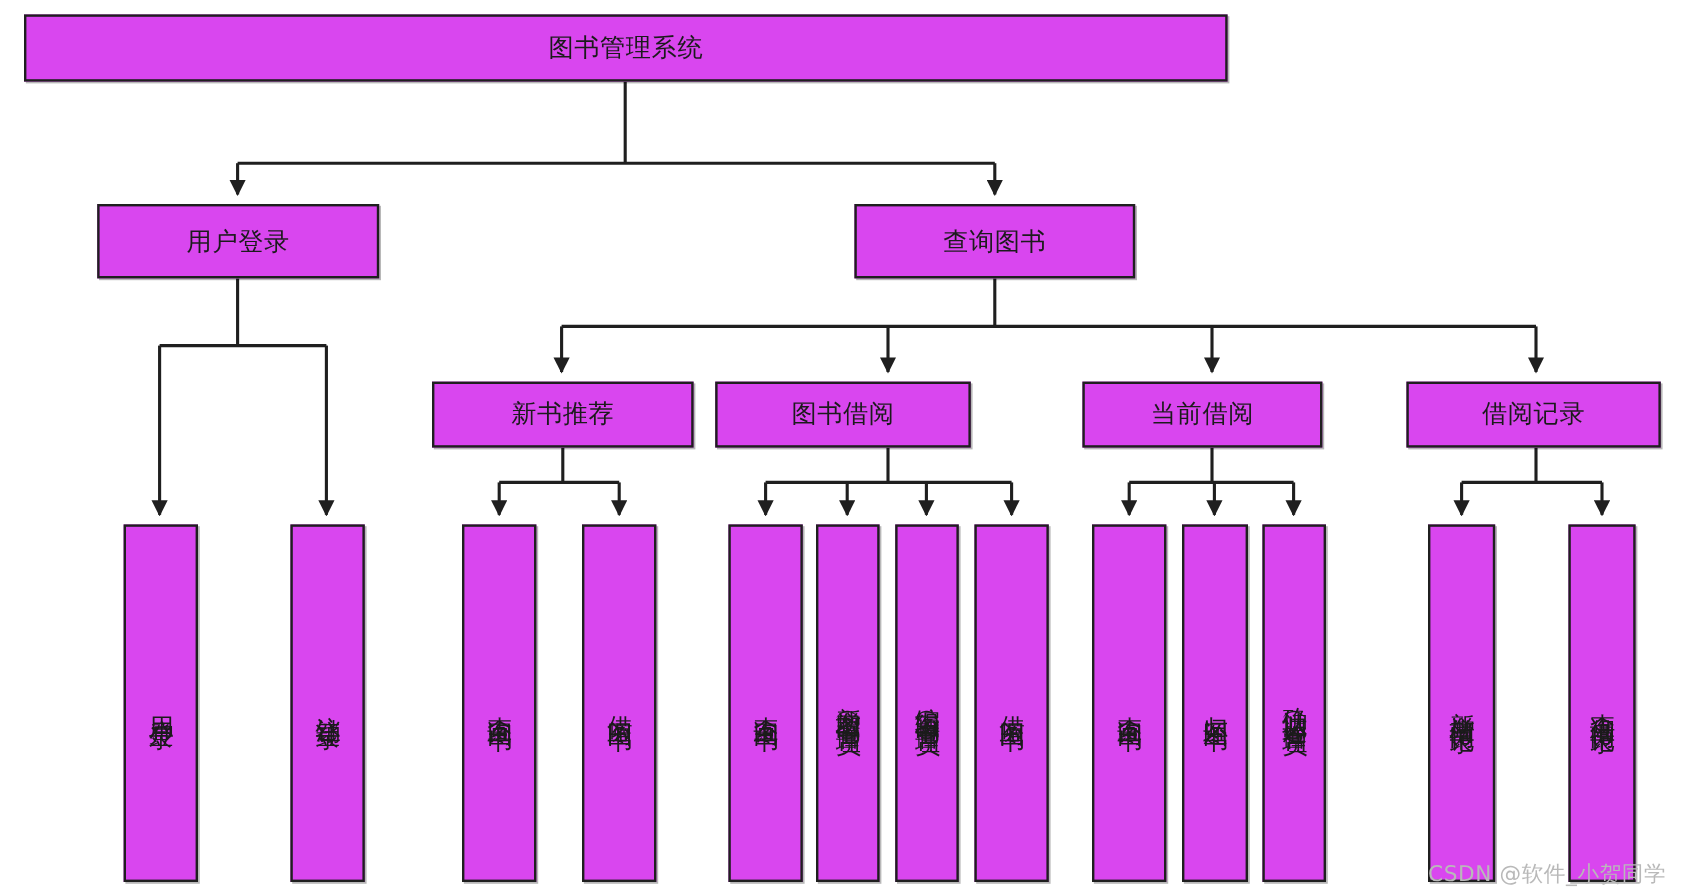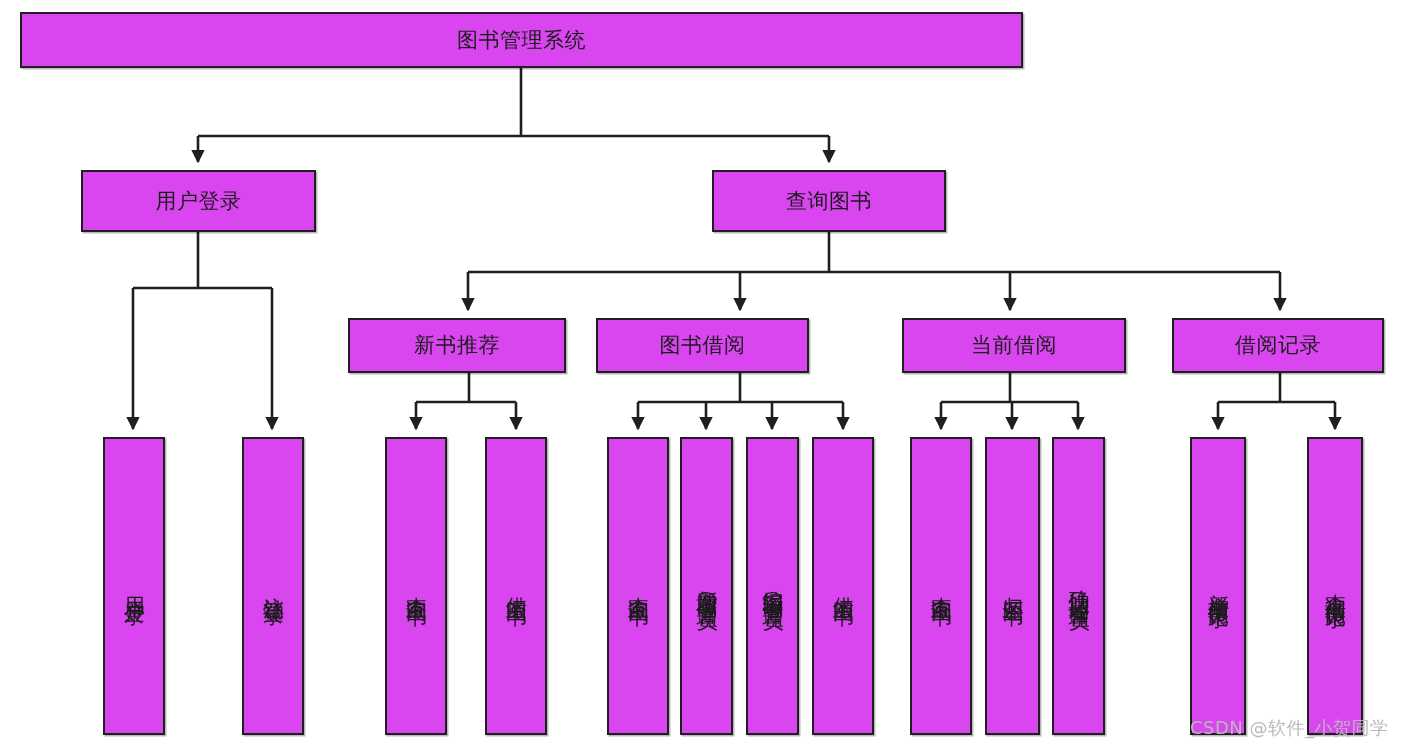--- a/index.html
+++ b/index.html
@@ -125,27 +125,27 @@
     <span class="label">图书管理系统</span>
   </div>
 
   <div class="node" style="left:81px; top:170px; width:235px; height:62px;">
     <span class="label">用户登录</span>
   </div>
   <div class="node" style="left:712px; top:170px; width:234px; height:62px;">
     <span class="label">查询图书</span>
   </div>
 
-  <div class="node" style="left:348px; top:318px; width:218px; height:55px;">
+  <div class="node" style="left:360px; top:318px; width:218px; height:55px;">
     <span class="label">新书推荐</span>
   </div>
   <div class="node" style="left:596px; top:318px; width:213px; height:55px;">
     <span class="label">图书借阅</span>
   </div>
-  <div class="node" style="left:902px; top:318px; width:224px; height:55px;">
+  <div class="node" style="left:902px; top:318px; width:200px; height:55px;">
     <span class="label">当前借阅</span>
   </div>
   <div class="node" style="left:1172px; top:318px; width:212px; height:55px;">
     <span class="label">借阅记录</span>
   </div>
 
   <div class="node leaf" style="left:103px; top:437px; width:62px; height:298px;">
     <span class="label">用户登录</span>
   </div>
   <div class="node leaf" style="left:242px; top:437px; width:62px; height:298px;">

